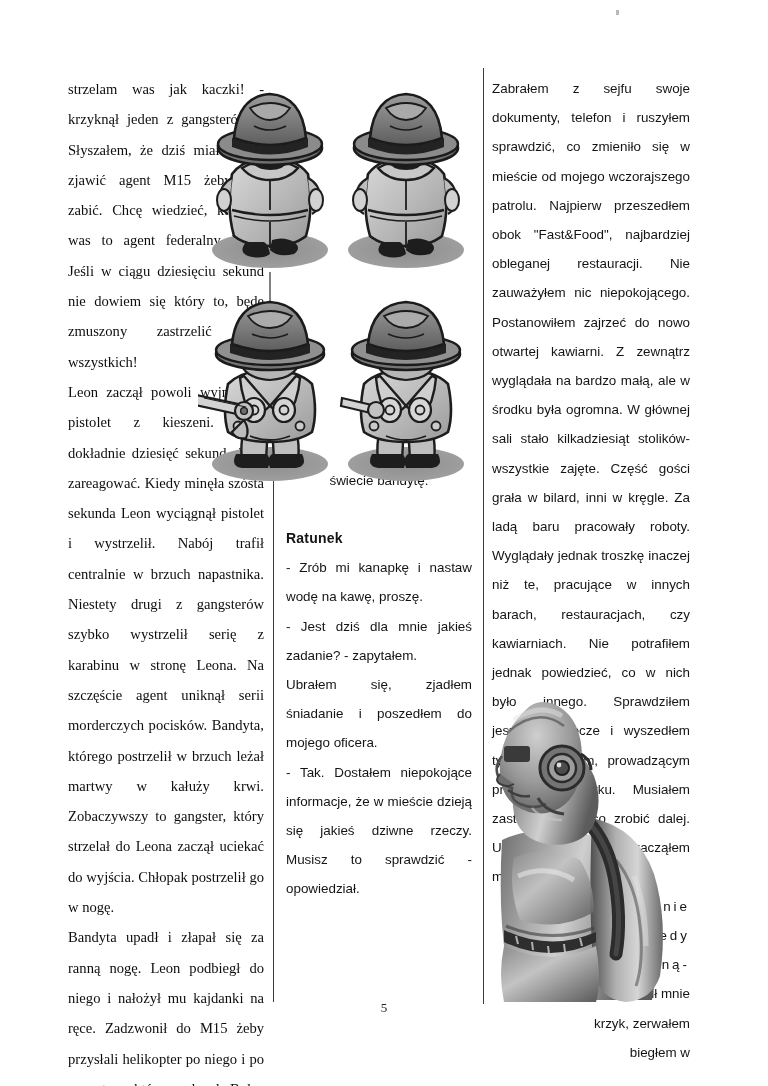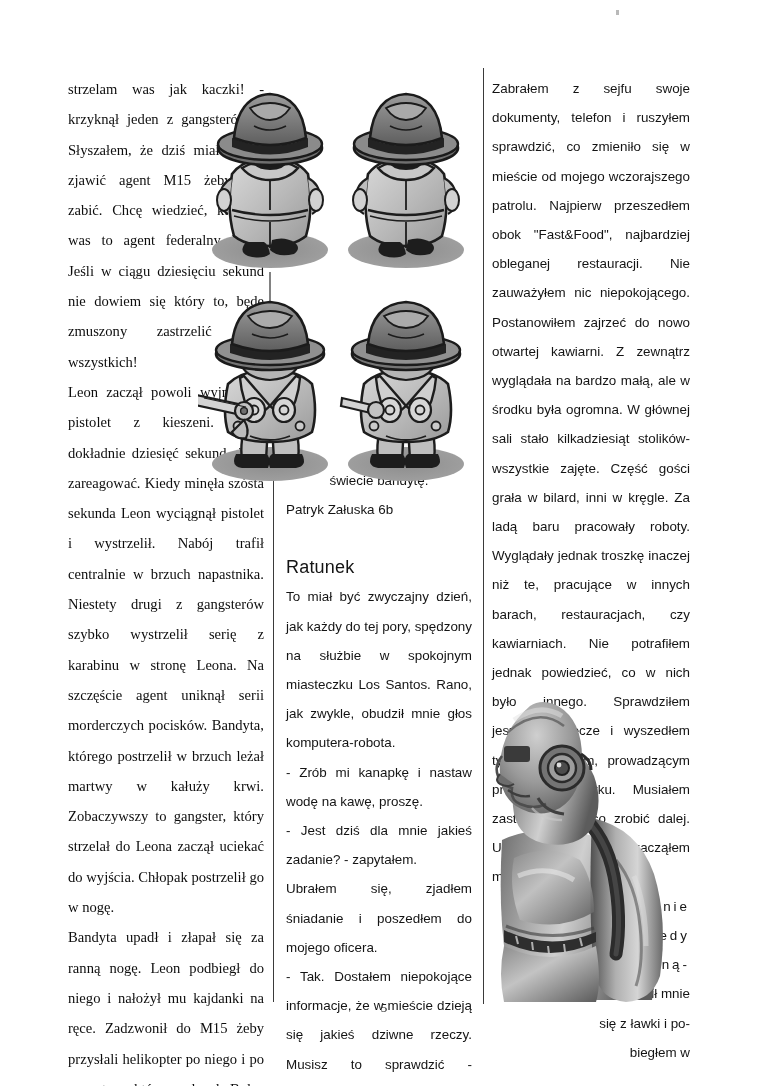--- a/index.html
+++ b/index.html
@@ -32,22 +32,22 @@
   .col p{margin:0;}
   .col-serif p{text-align:justify;}
   .no-just{text-align:center;}
 
   #col-left{left:68px;  top:74px;  width:196px;}
   #col-mid{ left:286px; top:466px; width:186px;}
   #col-right{left:492px;top:74px;  width:198px;}
 
   .heading{
     font-family:"Liberation Sans", sans-serif;
-    font-weight:normal;
-    font-size:18px;
+    font-weight:bold;
+    font-size:14px;
     line-height:29px;
     margin:0;
     letter-spacing:.2px;
   }
   .sig{text-align:left !important;}
 
   
   .wrapbox{
     float:left;
     width:86px;
@@ -97,37 +97,35 @@
   <div class="rule" id="rule-right"></div>
 
   <div class="col col-serif" id="col-left">
     <p>strzelam was jak kaczki! - krzyknął jeden z gangsterów. - Słyszałem, że dziś miał się tu zjawić agent M15 żeby nas zabić. Chcę wiedzieć, który z was to agent federalny M15! Jeśli w ciągu dziesięciu sekund nie dowiem się który to, będę zmuszony zastrzelić was wszystkich!</p>
     <p>Leon zaczął powoli wyjmować pistolet z kieszeni. Miał dokładnie dziesięć sekund, żeby zareagować. Kiedy minęła szósta sekunda Leon wyciągnął pistolet i wystrzelił. Nabój trafił centralnie w brzuch napastnika. Niestety drugi z gangsterów szybko wystrzelił serię z karabinu w stronę Leona. Na szczęście agent uniknął serii morderczych pocisków. Bandyta, którego postrzelił w brzuch leżał martwy w kałuży krwi. Zobaczywszy to gangster, który strzelał do Leona zaczął uciekać do wyjścia. Chłopak postrzelił go w nogę.</p>
     <p>Bandyta upadł i złapał się za ranną nogę. Leon podbiegł do niego i nałożył mu kajdanki na ręce. Zadzwonił do M15 żeby przysłali helikopter po niego i po gangstera, którego złapał. Był z siebie dumny, że aresztował poszukiwanego na całym</p>
   </div>
 
   <div class="col col-sans" id="col-mid">
     <p class="no-just">świecie bandytę.</p>
-    <p class="sig">Patryk Załuska 6b</p>
     <p style="height:29px"></p>
     <p class="heading">Ratunek</p>
-    <p>To miał być zwyczajny dzień, jak każdy do tej pory, spędzony na służbie w spokojnym miasteczku Los Santos. Rano, jak zwykle, obudził mnie głos komputera-robota.</p>
     <p>- Zrób mi kanapkę i nastaw wodę na kawę, proszę.</p>
     <p>- Jest dziś dla mnie jakieś zadanie? - zapytałem.</p>
     <p>Ubrałem się, zjadłem śniadanie i poszedłem do mojego oficera.</p>
     <p>- Tak. Dostałem niepokojące informacje, że w mieście dzieją się jakieś dziwne rzeczy. Musisz to sprawdzić - opowiedział.</p>
 
   </div>
 
   <div class="col col-sans" id="col-right">
     <p>Zabrałem z sejfu swoje dokumenty, telefon i ruszyłem sprawdzić, co zmieniło się w mieście od mojego wczorajszego patrolu. Najpierw przeszedłem obok "Fast&amp;Food", najbardziej obleganej restauracji. Nie zauważyłem nic niepokojącego. Postanowiłem zajrzeć do nowo otwartej kawiarni. Z zewnątrz wyglądała na bardzo małą, ale w środku była ogromna. W głównej sali stało kilkadziesiąt stolików- wszystkie zajęte. Część gości grała w bilard, inni w kręgle. Za ladą baru pracowały roboty. Wyglądały jednak troszkę inaczej niż te, pracujące w innych barach, restauracjach, czy kawiarniach. Nie potrafiłem jednak powiedzieć, co w nich było innego. Sprawdziłem jeszcze zaplecze i wyszedłem tylnym wyjściem, prowadzącym prosto do parku. Musiałem zastanowić się co zrobić dalej. Usiadłem na ławce, zacząłem myśleć i</p>
     <div class="wrapbox"></div>
     <p class="no-just spaced" style="text-align:right">s a m        nie wiem, kiedy zasną-</p>
     <p class="no-just" style="text-align:right">łem. Obudził mnie</p>
-    <p class="no-just" style="text-align:right">się z ławki i po-</p>
+    <p class="no-just" style="text-align:right">krzyk, zerwałem</p>
     <p class="no-just" style="text-align:right">biegłem     w</p>
 
   </div>
 
   <div id="illo-gangsters">
     <svg width="280" height="420" viewBox="0 0 280 420" xmlns="http://www.w3.org/2000/svg">
       <defs>
         <linearGradient id="gcoat" x1="0" y1="0" x2="1" y2="1">
           <stop offset="0%" stop-color="#d9d9d9"></stop>
           <stop offset="55%" stop-color="#b8b8b8"></stop>

